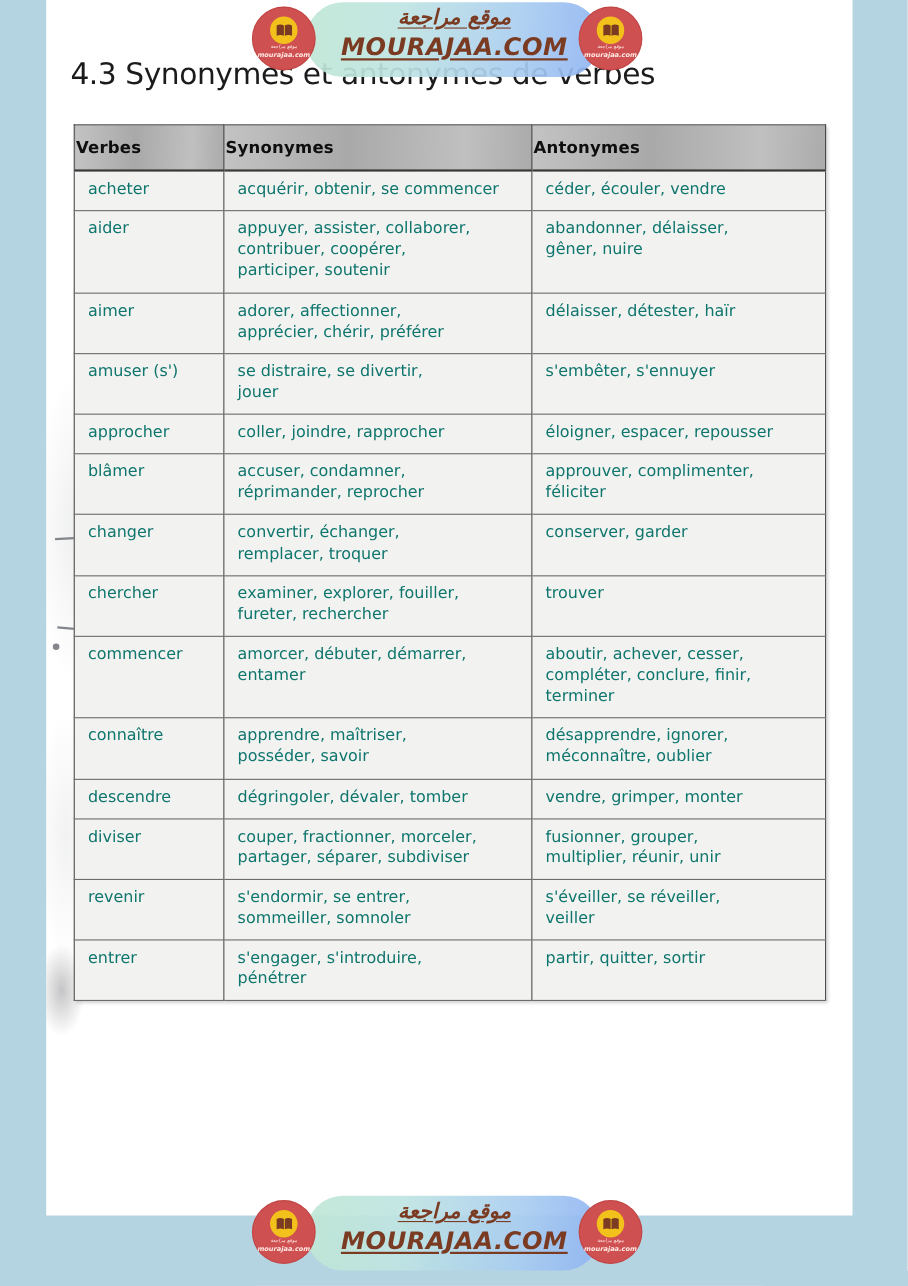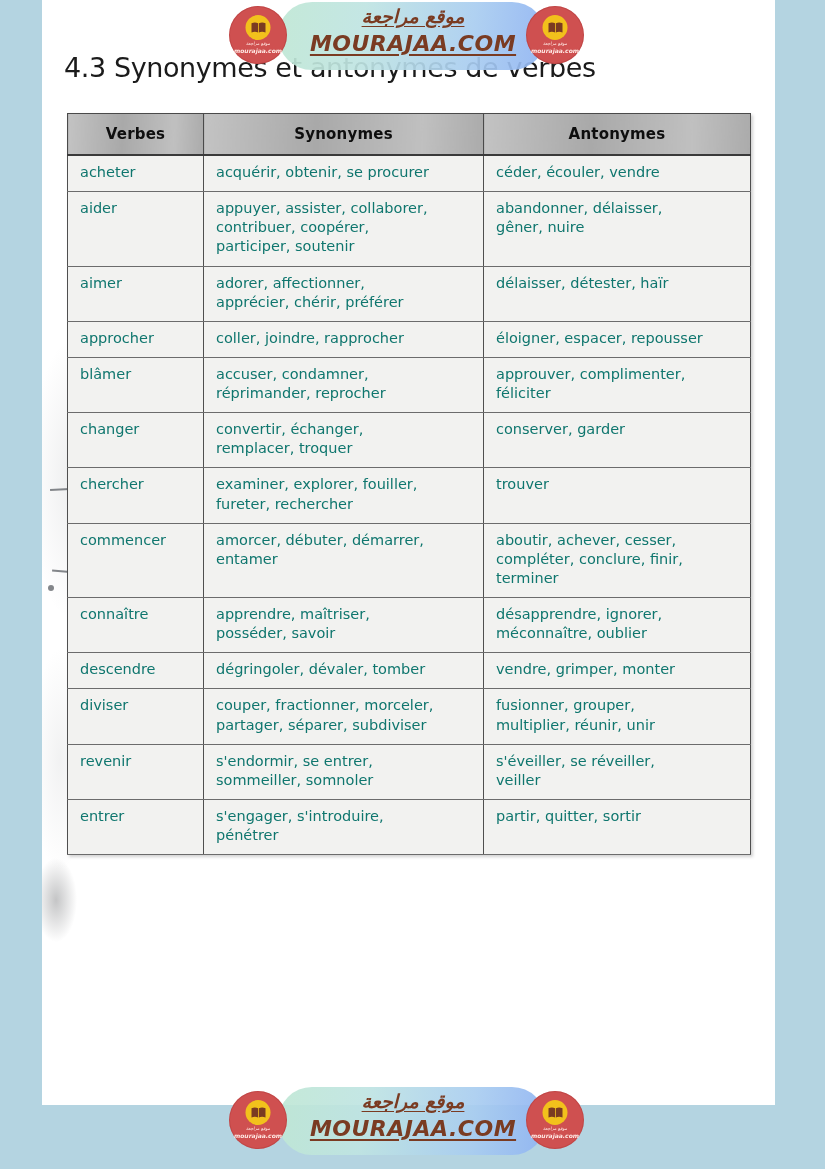--- a/index.html
+++ b/index.html
@@ -75,21 +75,21 @@
   #verb-table col.c3 { width: 267px; }
 
   #verb-table thead th {
     background: #b2b2b2;
     color: #0e0e0e;
     font-family: "DejaVu Sans", sans-serif;
     font-size: 15px;
     font-weight: bold;
     letter-spacing: .2px;
     height: 38px;
-    text-align: center;
+    text-align: left;
     border: 1px solid #4a4a4a;
     border-bottom: 2px solid #3a3a3a;
     background-image:
       linear-gradient(92deg, rgba(255,255,255,.22) 0%, rgba(0,0,0,.05) 40%, rgba(255,255,255,.18) 78%, rgba(0,0,0,.04) 100%);
   }
 
   #verb-table tbody td {
     border-left: 1px solid #4f4f4f;
     border-right: 1px solid #4f4f4f;
     border-bottom: 1px solid #6c6c6c;
@@ -216,36 +216,42 @@
     <thead>
       <tr>
         <th>Verbes</th>
         <th>Synonymes</th>
         <th>Antonymes</th>
       </tr>
     </thead>
     <tbody id="table-body">
         <tr>
           <td class="verb-cell">acheter</td>
-          <td>acquérir, obtenir, se procurer</td>
+          <td>acquérir, obtenir, se commencer</td>
           <td>céder, écouler, vendre</td>
         </tr>
         <tr>
           <td class="verb-cell">aider</td>
           <td>appuyer, assister, collaborer,
 contribuer, coopérer,
 participer, soutenir</td>
           <td>abandonner, délaisser,
 gêner, nuire</td>
         </tr>
         <tr>
           <td class="verb-cell">aimer</td>
           <td>adorer, affectionner,
 apprécier, chérir, préférer</td>
           <td>délaisser, détester, haïr</td>
+        </tr>
+        <tr>
+          <td class="verb-cell">amuser (s')</td>
+          <td>se distraire, se divertir,
+jouer</td>
+          <td>s'embêter, s'ennuyer</td>
         </tr>
         <tr>
           <td class="verb-cell">approcher</td>
           <td>coller, joindre, rapprocher</td>
           <td>éloigner, espacer, repousser</td>
         </tr>
         <tr>
           <td class="verb-cell">blâmer</td>
           <td>accuser, condamner,
 réprimander, reprocher</td>

